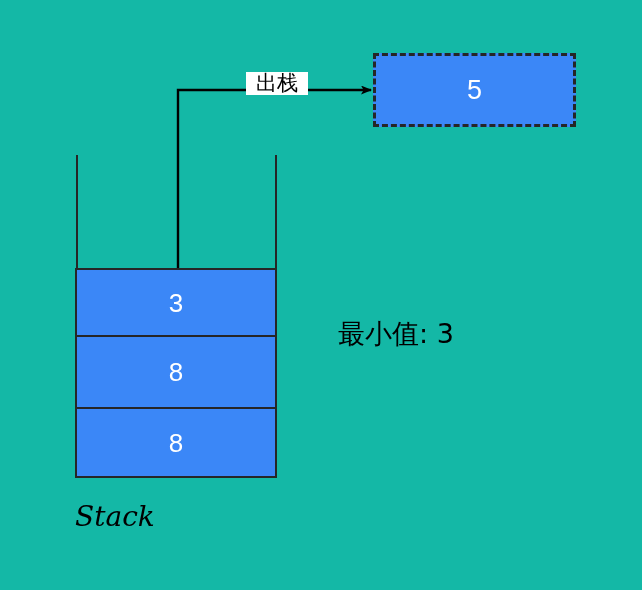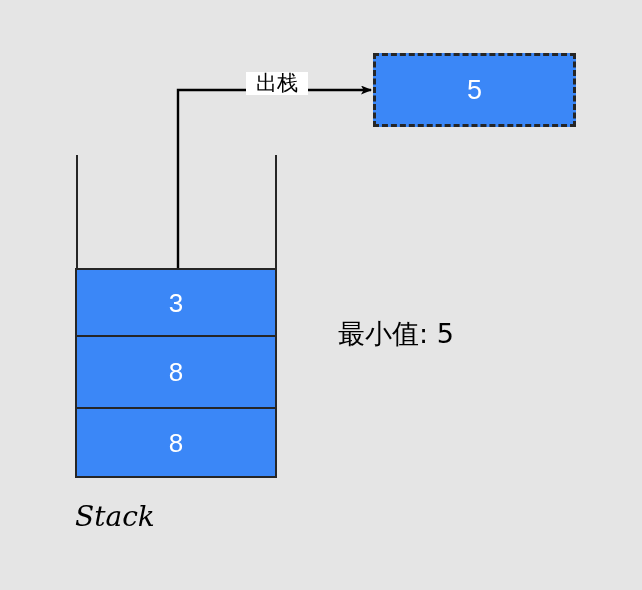--- a/index.html
+++ b/index.html
@@ -7,21 +7,21 @@
     padding: 0;
     background: #ffffff;
   }
   body {
     font-family: "Liberation Sans", sans-serif;
   }
   #canvas {
     position: relative;
     width: 642px;
     height: 590px;
-    background: #e5e5e5;
+    background: #14b8a6;
     overflow: hidden;
   }
 
   
   .popped-box {
     position: absolute;
     left: 373px;
     top: 53px;
     width: 203px;
     height: 74px;
@@ -156,15 +156,15 @@
     <div class="stack-cell" style="height:74px;">
       <span class="value">8</span>
     </div>
     <div class="stack-cell" style="height:71px;">
       <span class="value">8</span>
     </div>
   </div>
 
   <div class="stack-caption">Stack</div>
 
-  <div class="min-annotation">最小值: 5</div>
+  <div class="min-annotation">最小值: 3</div>
 
 </div>
 
 </body></html>

